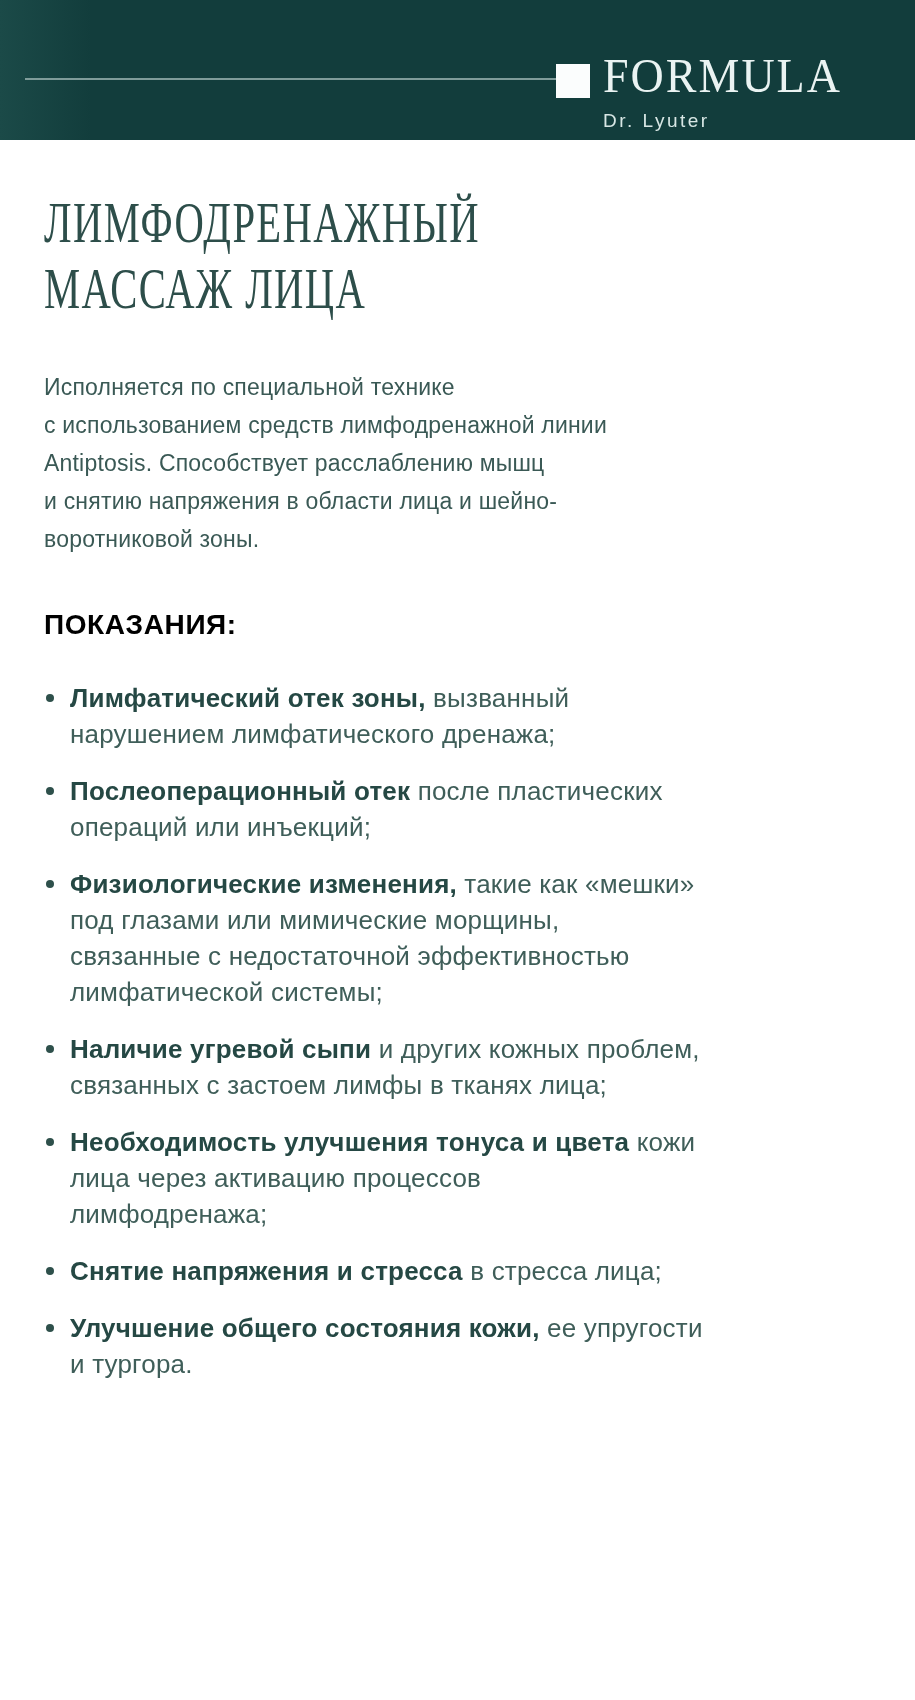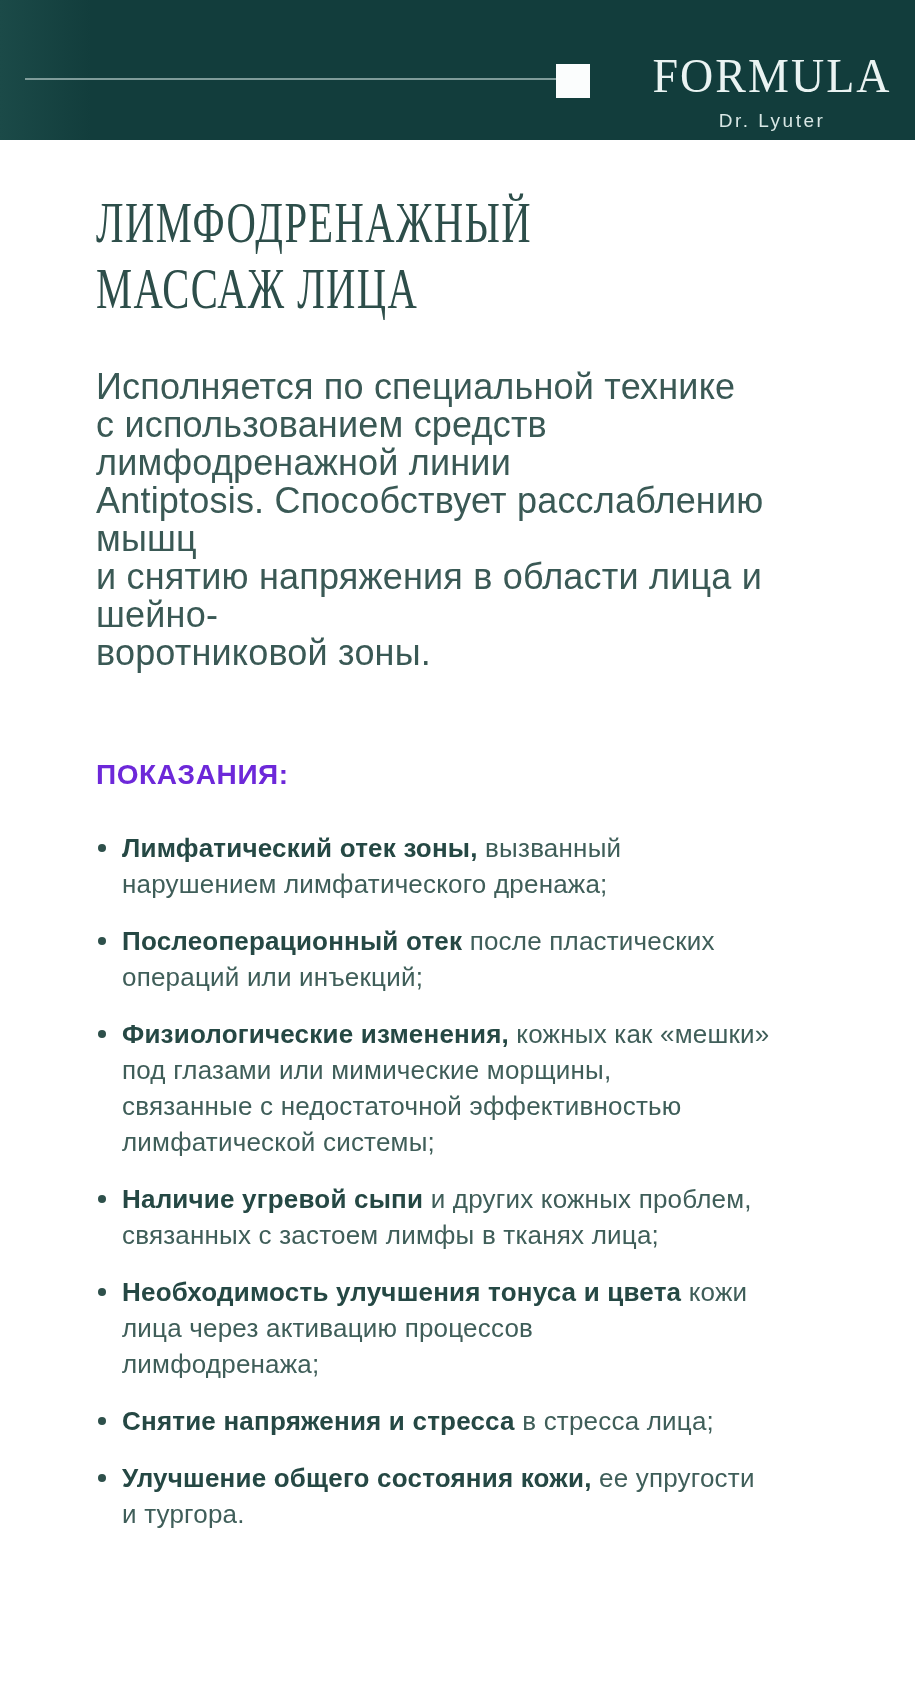--- a/index.html
+++ b/index.html
@@ -15,53 +15,53 @@
   }
   .rule{
     position:absolute;left:25px;top:78px;width:531px;height:2px;
     background:#7f9c9a;
   }
   .logo-square{
     position:absolute;left:556px;top:64px;width:34px;height:34px;
     background:#fbfdfd;
   }
   .logo{
-    position:absolute;left:648px;top:52px;width:248px;text-align:center;
+    position:absolute;left:603px;top:52px;width:248px;text-align:left;
   }
   .wordmark{
     font-family:"Liberation Serif","DejaVu Serif",serif;
     font-size:46px;line-height:48px;font-weight:400;
     color:#eaf3f2;letter-spacing:2px;white-space:nowrap;
     transform:scaleY(1.04);transform-origin:50% 50%;
   }
   .brand-sub{
     font-size:19px;line-height:22px;color:#d8e7e5;letter-spacing:2.5px;
     margin-top:10px;white-space:nowrap;
   }
   
-  .content{padding:0 58px 0 96px;}
+  .content{padding:0 58px 0 44px;}
   .title{
     margin-top:50px;
     font-family:"Liberation Serif","DejaVu Serif",serif;
     font-size:58px;line-height:66px;font-weight:500;
     color:#2d4e4a;
   }
   .title-line{
     transform:scaleX(.70);transform-origin:0 50%;
     white-space:nowrap;letter-spacing:2px;
   }
   .intro{
     margin:46px 0 0 0;
-    font-size:36px;line-height:38px;color:#3a5955;
+    font-size:23px;line-height:38px;color:#3a5955;
     white-space:pre-line;letter-spacing:.2px;
   }
   .heading{
-    margin-top:86px;
+    margin-top:50px;
     font-size:28px;line-height:34px;font-weight:bold;
-    color:#6d28d9;letter-spacing:.6px;
+    color:#000000;letter-spacing:.6px;
   }
   ul.indications{
     margin:38px 0 0 0;padding:0;list-style:none;
   }
   ul.indications li{
     position:relative;padding-left:26px;margin-bottom:21px;
     font-size:26px;line-height:36px;color:#3f5e59;letter-spacing:.2px;
   }
   ul.indications li::before{
     content:"";position:absolute;left:2px;top:14px;
@@ -97,21 +97,21 @@
 и снятию напряжения в области лица и шейно-
 воротниковой зоны.</p>
 
     <div class="heading">ПОКАЗАНИЯ:</div>
 
     <ul class="indications">
       <li><span class="b">Лимфатический отек зоны,</span><span class="r"> вызванный
 нарушением лимфатического дренажа;</span></li>
       <li><span class="b">Послеоперационный отек</span><span class="r"> после пластических
 операций или инъекций;</span></li>
-      <li><span class="b">Физиологические изменения,</span><span class="r"> кожных как «мешки»
+      <li><span class="b">Физиологические изменения,</span><span class="r"> такие как «мешки»
 под глазами или мимические морщины,
 связанные с недостаточной эффективностью
 лимфатической системы;</span></li>
       <li><span class="b">Наличие угревой сыпи</span><span class="r"> и других кожных проблем,
 связанных с застоем лимфы в тканях лица;</span></li>
       <li><span class="b">Необходимость улучшения тонуса и цвета</span><span class="r"> кожи
 лица через активацию процессов
 лимфодренажа;</span></li>
       <li><span class="b">Снятие напряжения и стресса</span><span class="r"> в стресса лица;</span></li>
       <li><span class="b">Улучшение общего состояния кожи,</span><span class="r"> ее упругости

